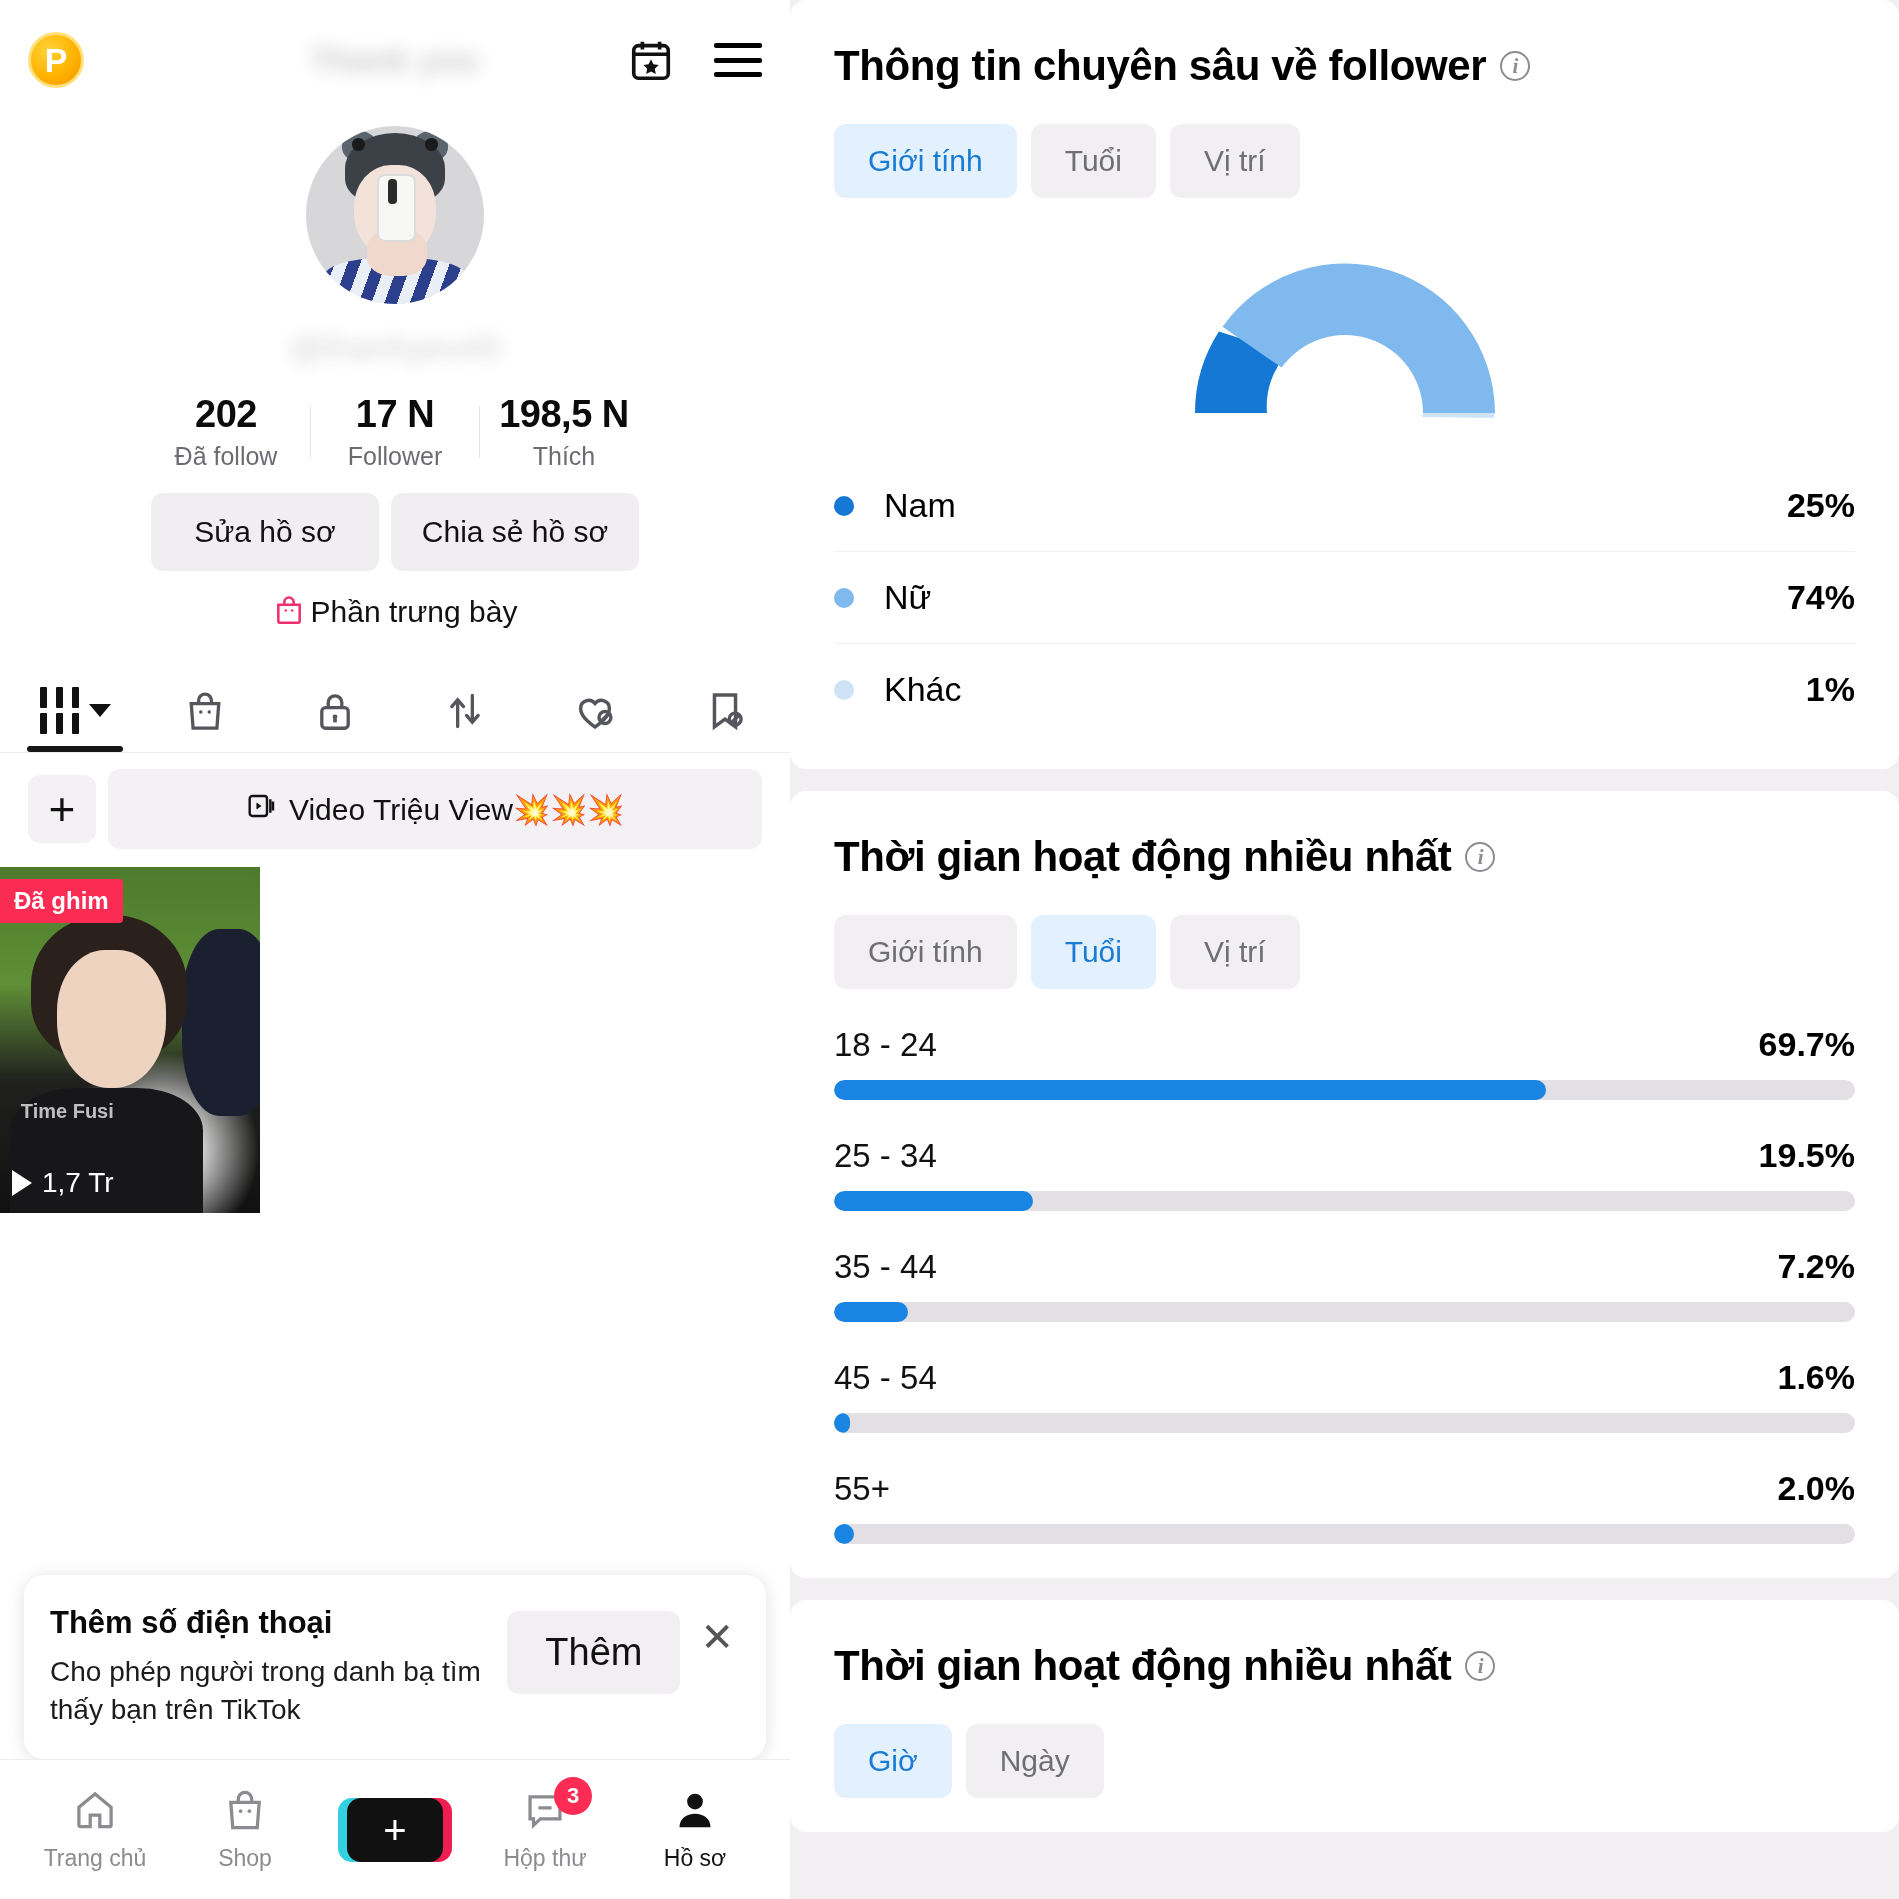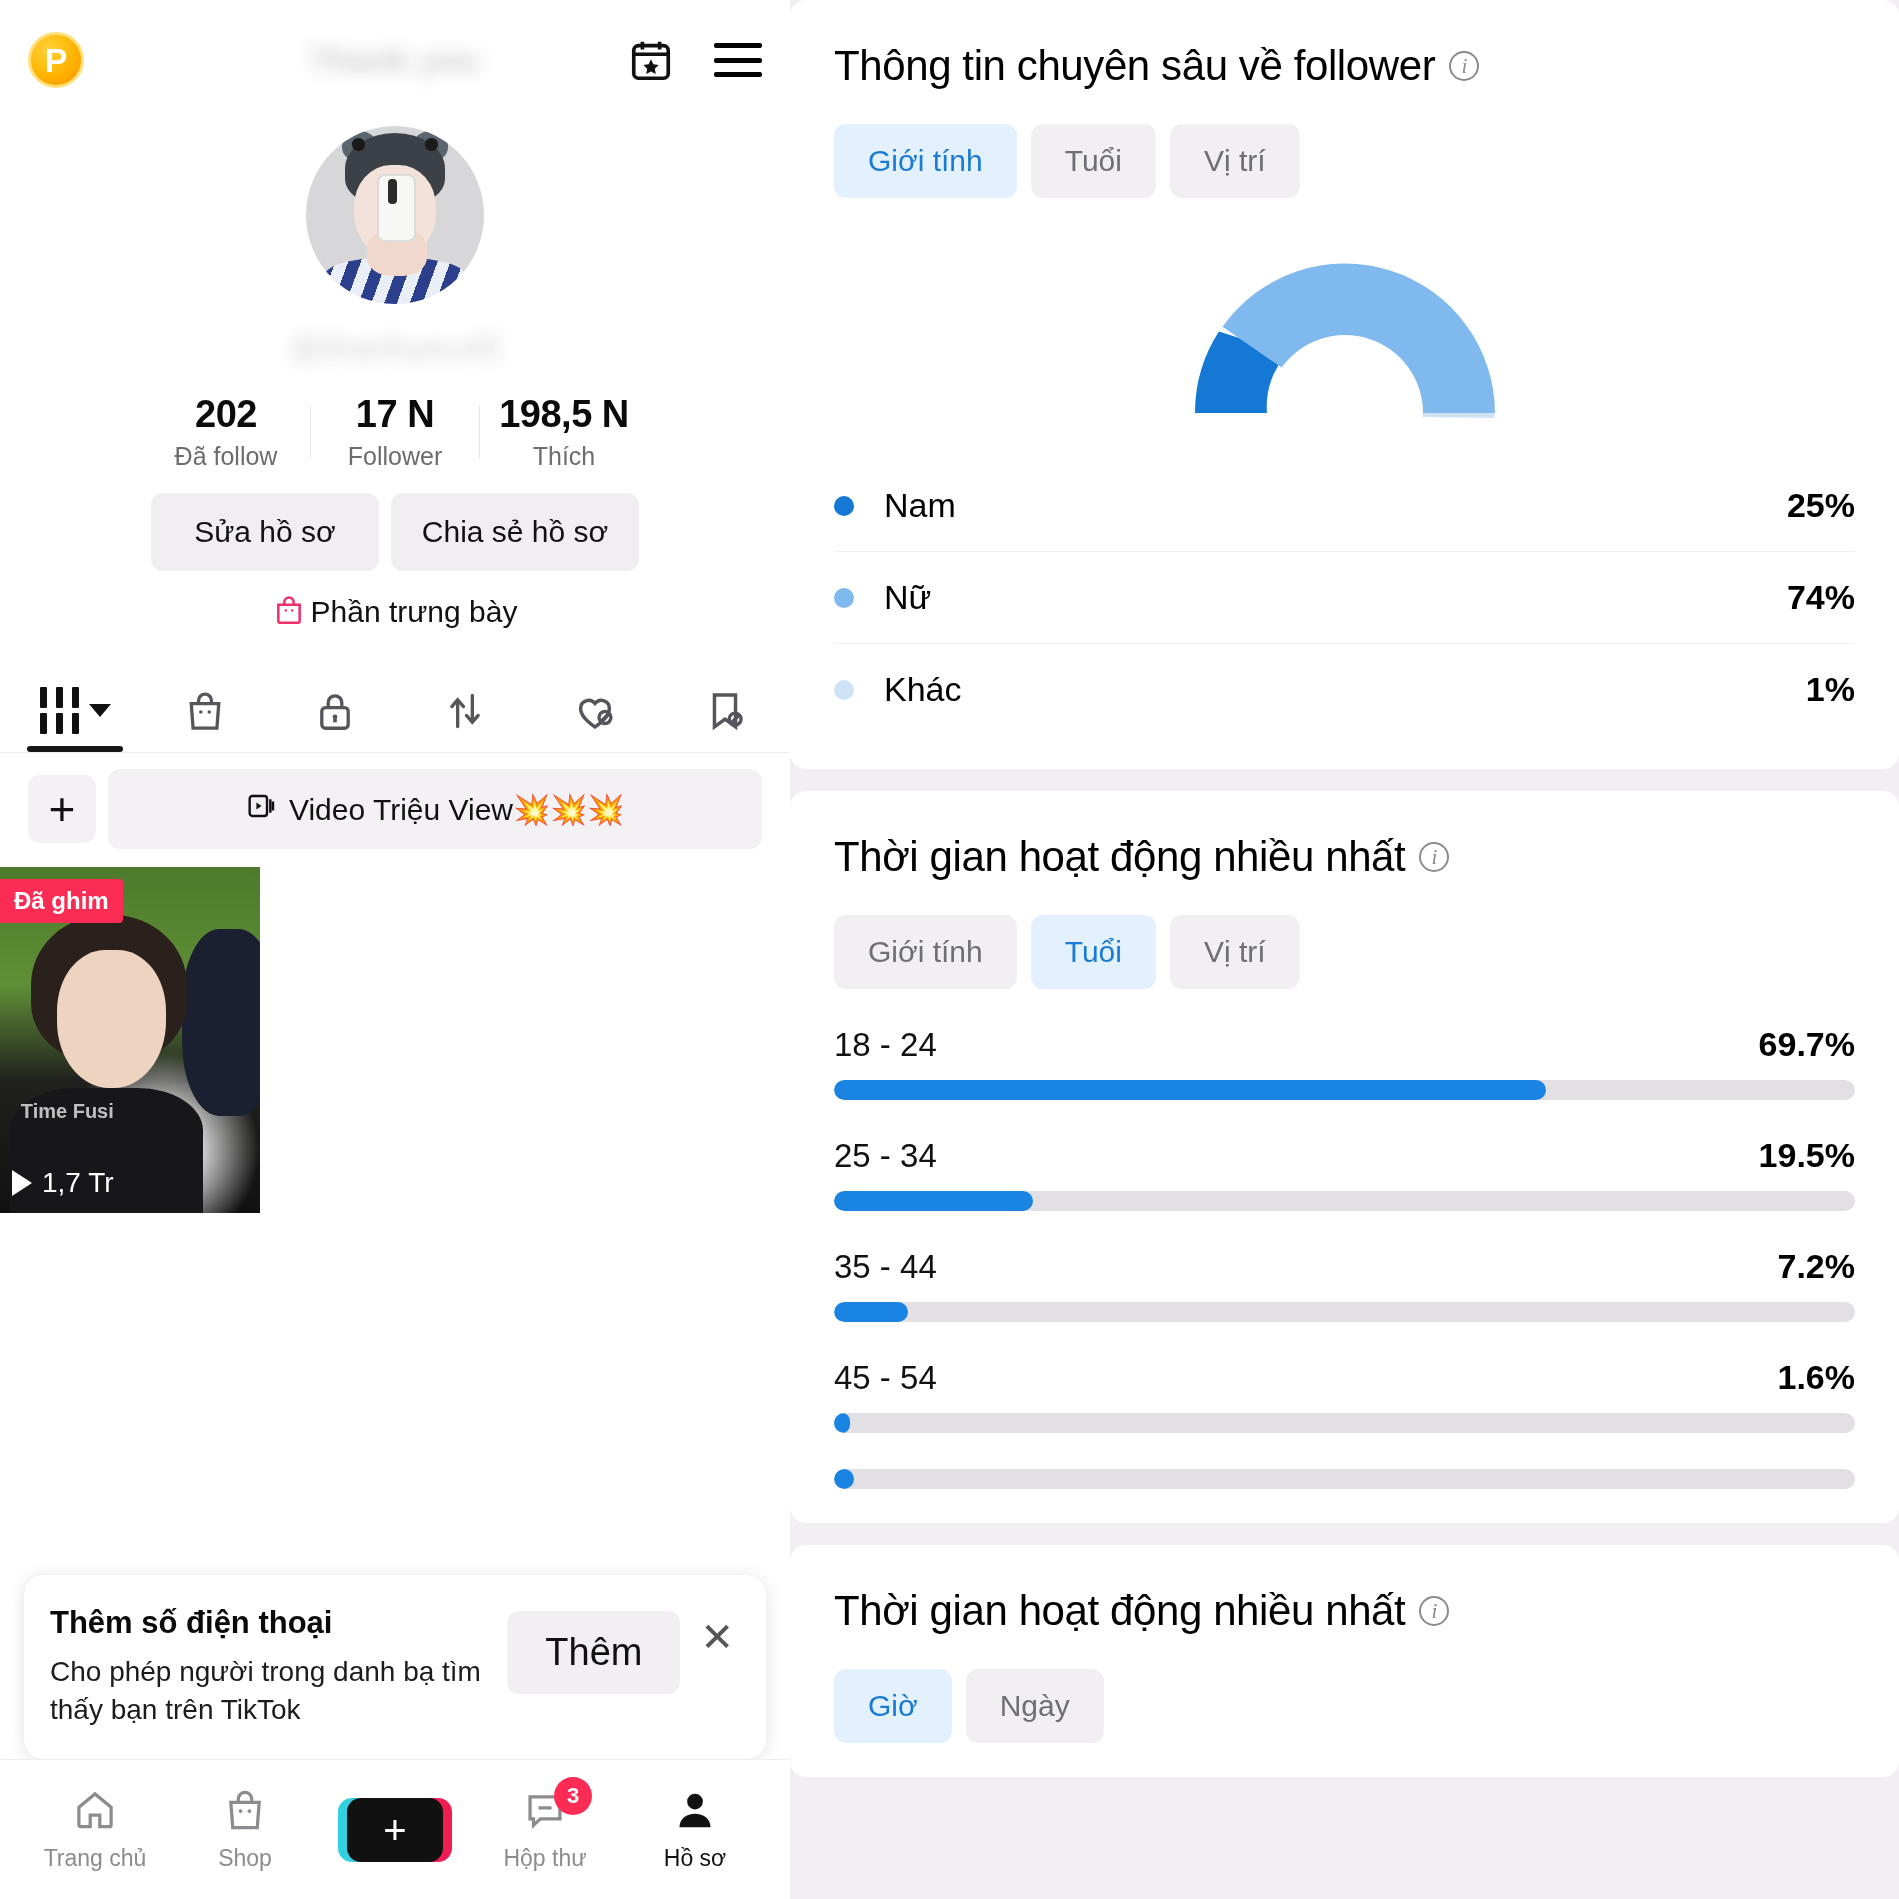--- a/index.html
+++ b/index.html
@@ -162,21 +162,21 @@
   .create-r { position: absolute; right: -9px; top: 0; width: 34px; height: 64px; background: #ee1d52; border-radius: 14px; }
   .badge3 {
     position: absolute; top: -10px; right: 28px; background: #fe2c55; color: #fff;
     font-size: 22px; font-weight: bold; min-width: 38px; height: 38px; border-radius: 19px;
     display: flex; align-items: center; justify-content: center; padding: 0 8px;
   }
 
   
   .right { flex: 1; height: 1899px; background: #f1eff2; overflow: hidden; display: flex; flex-direction: column; gap: 22px; }
   .card { background: #fff; border-radius: 16px; padding: 42px 44px 34px 44px; }
-  .card-title { font-size: 42px; font-weight: normal; color: #000; display: flex; align-items: center; gap: 14px; letter-spacing: -.4px; }
+  .card-title { font-size: 42px; font-weight: bold; color: #000; display: flex; align-items: center; gap: 14px; letter-spacing: -.4px; }
   .info-i {
     width: 30px; height: 30px; border-radius: 50%; border: 2.5px solid #8b8b90;
     color: #8b8b90; font-size: 21px; display: inline-flex; align-items: center; justify-content: center;
     font-family: "Liberation Serif", serif; font-style: italic;
   }
   .segrow { display: flex; gap: 14px; margin-top: 34px; }
   .seg {
     border: none; border-radius: 12px; padding: 20px 34px; font-size: 30px;
     background: #f1eff2; color: #6e6e75; font-family: "Liberation Sans", sans-serif;
   }
@@ -513,20 +513,24 @@
       <div class="agerow">
         <div class="age-head">
           <span class="age-label">45 - 54</span>
           <span class="age-pct">1.6%</span>
         </div>
         <div class="track">
             <div class="fill" style="width:1.6%"></div>
           </div>
       </div>
       <div class="agerow">
+        <div class="age-head">
+          <span class="age-label">55+</span>
+          <span class="age-pct">2.0%</span>
+        </div>
         <div class="track">
             <div class="fill" style="width:2%"></div>
           </div>
       </div>
     </div>
 
     <div class="card">
       <div class="card-title">
         <span>Thời gian hoạt động nhiều nhất</span>
         <span class="info-i">i</span>

